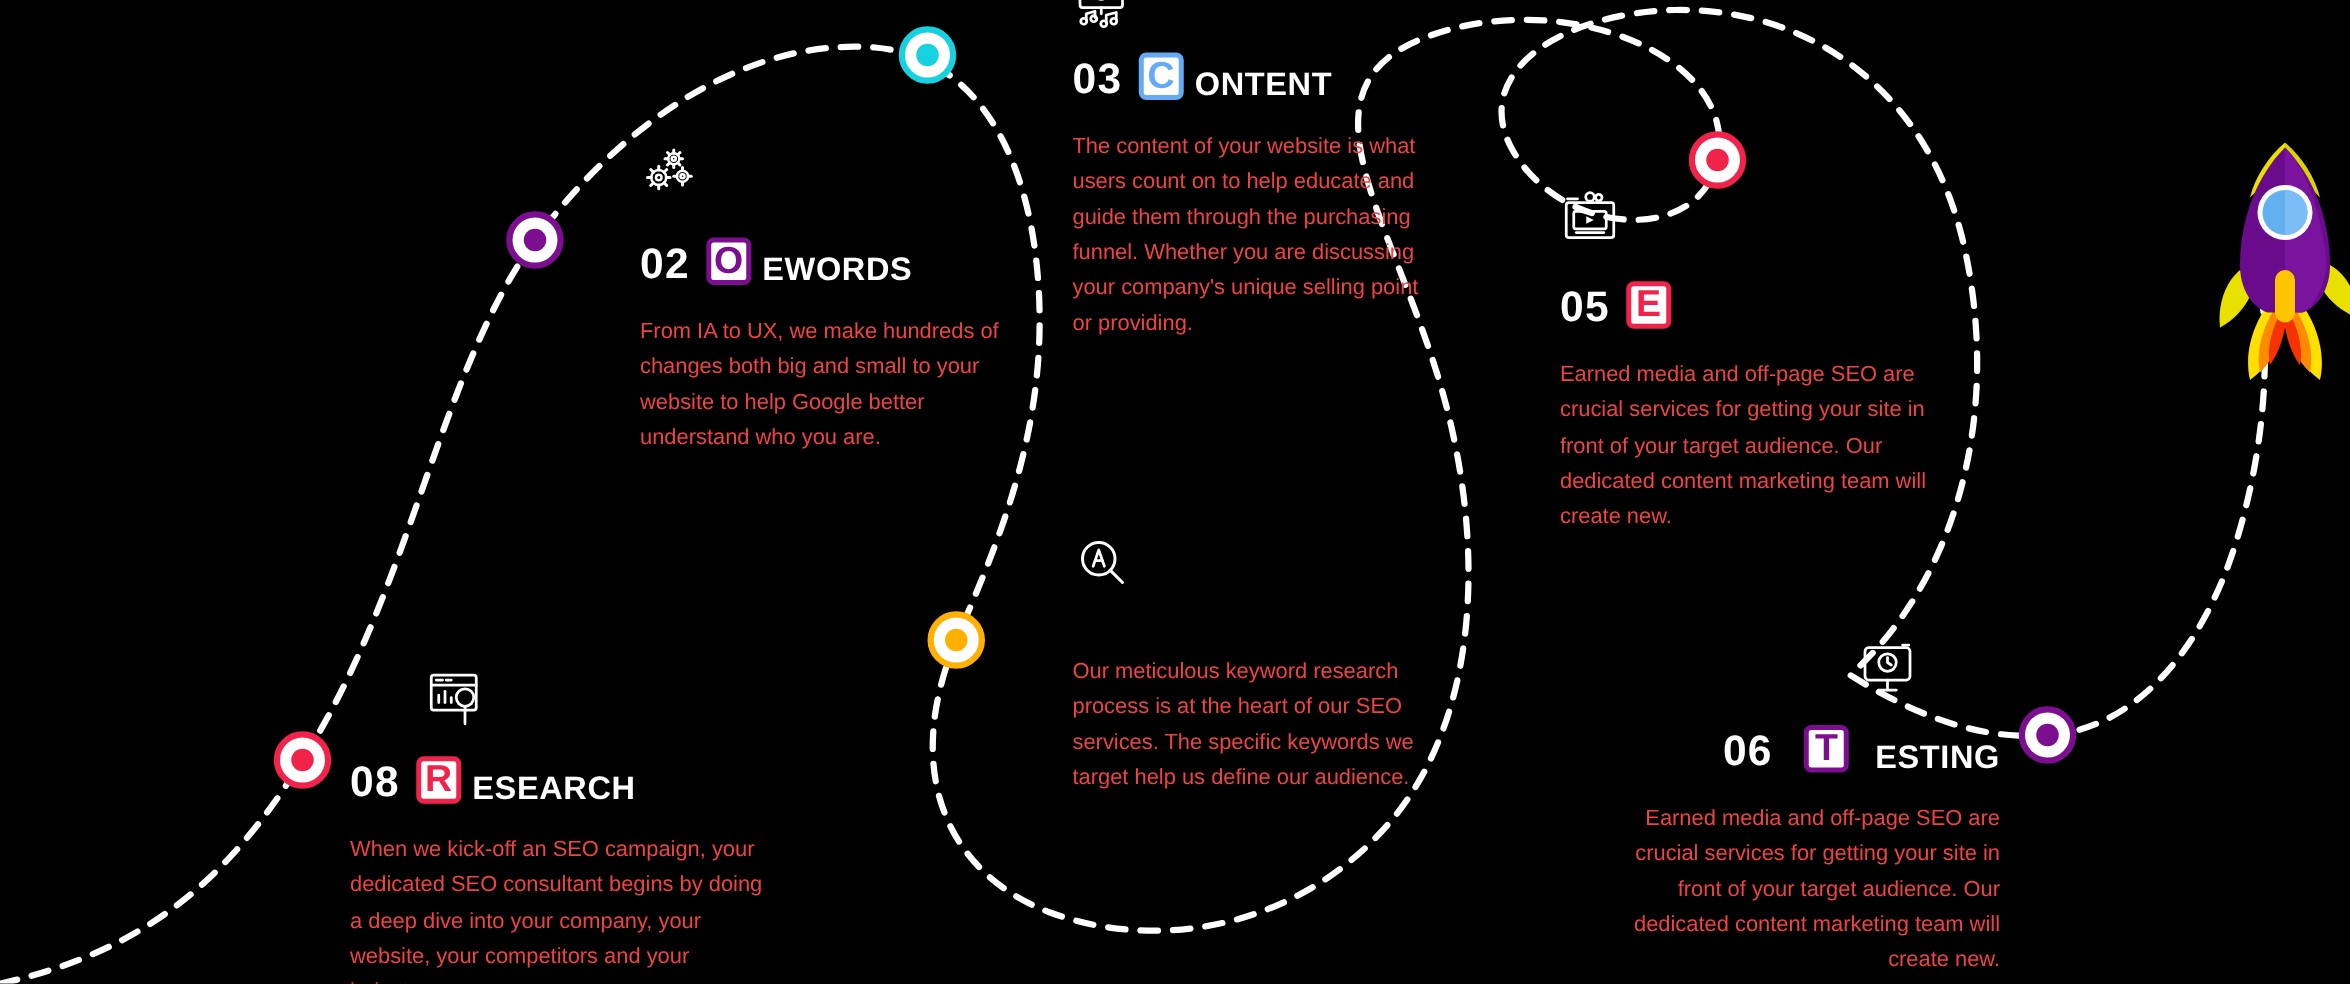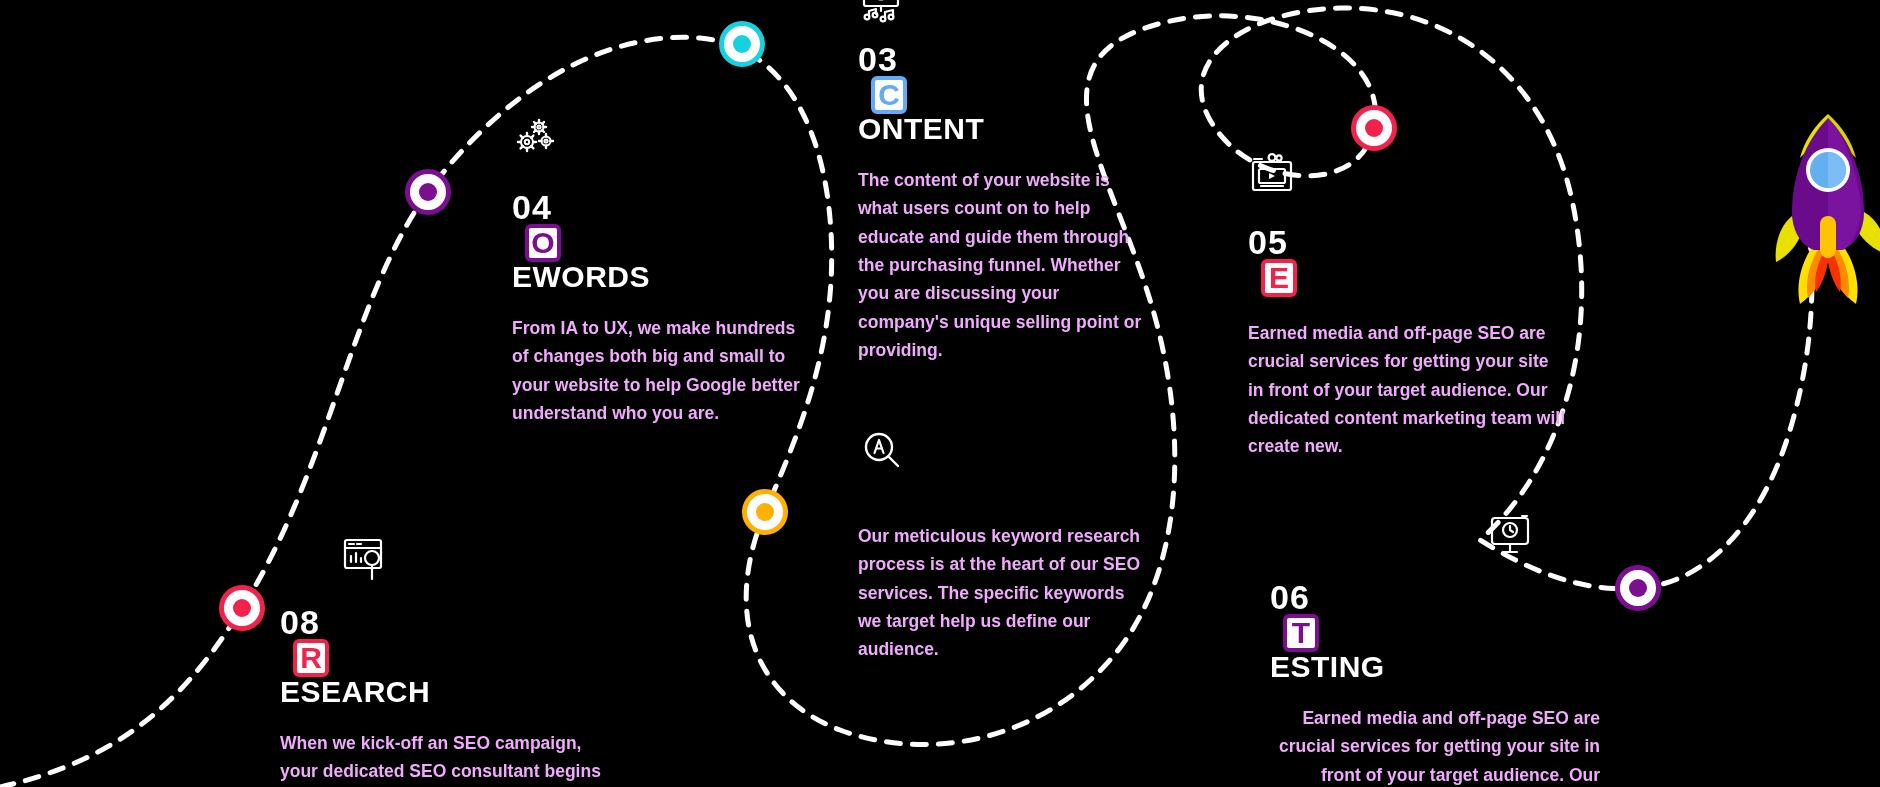--- a/index.html
+++ b/index.html
@@ -23,23 +23,22 @@
     height: 787px;
     pointer-events: none;
   }
 
   
   .step {
     position: absolute;
   }
   .step-head {
     display: flex;
-    align-items: flex-start;
+    align-items: flex-end;
     white-space: nowrap;
-    flex-direction: column;
   }
   .step-num {
     color: #ffffff;
     font-size: 34px;
     font-weight: bold;
     letter-spacing: 1px;
     line-height: 1;
   }
   .badge {
     display: inline-flex;
@@ -51,52 +50,52 @@
     border-radius: 6px;
     border-style: solid;
     border-width: 4px;
     background: #ffffff;
     font-size: 30px;
     font-weight: bold;
     line-height: 1;
   }
   .step-title {
     color: #ffffff;
-    font-size: 30px;
+    font-size: 26px;
     font-weight: bold;
     letter-spacing: 0.5px;
     line-height: 1;
   }
   .step-body {
     margin-top: 22px;
-    color: #f0abfc;
+    color: #ef4444;
     font-size: 17.5px;
     line-height: 1.62;
-    font-weight: 700;
+    font-weight: 400;
   }
   .step-icon {
     position: absolute;
     width: 52px;
     height: 52px;
   }
   .step-icon svg { display: block; width: 100%; height: 100%; }
 
   
   #step-01 { left: 280px; top: 605px; width: 330px; }
   #step-01 .step-icon { left: 60px; top: -70px; }
   #step-02 { left: 512px; top: 190px; width: 300px; }
   #step-02 .step-icon { left: 0px; top: -76px; }
   #step-03 { left: 858px; top: 42px;  width: 290px; }
   #step-03 .step-icon { left: 0px; top: -62px; }
   #step-04 { left: 858px; top: 500px; width: 290px; }
   #step-04 .step-icon { left: 0px; top: -73px; }
   #step-05 { left: 1248px; top: 225px; width: 320px; }
   #step-05 .step-icon { left: 0px; top: -75px; }
   #step-06 { left: 1270px; top: 580px; width: 330px; text-align: right; }
-  #step-06 .step-head { justify-content: flex-end; }
+  #step-06 .step-head { justify-content: flex-end; gap: 12px; }
   #step-06 .step-icon { right: 62px; left: auto; top: -70px; }
 
   
   .marker {
     position: absolute;
     border-radius: 50%;
     background: #ffffff;
     display: flex;
     align-items: center;
     justify-content: center;
@@ -188,21 +187,21 @@
           <g stroke-width="2.4">
             <line x1="34" y1="20" x2="34" y2="22.5"></line>
               <line x1="34" y1="31.5" x2="34" y2="34"></line>
             <line x1="27" y1="27" x2="29.5" y2="27"></line>
               <line x1="38.5" y1="27" x2="41" y2="27"></line>
           </g>
         </g>
       </svg>
     </span>
     <div class="step-head">
-      <span class="step-num">04</span>
+      <span class="step-num">02</span>
       <span class="badge" style="border-color: rgb(123, 15, 143); color: rgb(123, 15, 143);">O</span>
       <span class="step-title">EWORDS</span>
     </div>
     <p class="step-body">From IA to UX, we make hundreds of changes both big and small to your website to help Google better understand who you are.</p>
   </div>
 
   <div class="step" id="step-03">
     <span class="step-icon">
       <svg viewBox="0 0 52 52" fill="none" stroke="#ffffff" stroke-width="2.2" stroke-linecap="round" stroke-linejoin="round">
         <rect x="6" y="4" width="34" height="22" rx="2"></rect>

